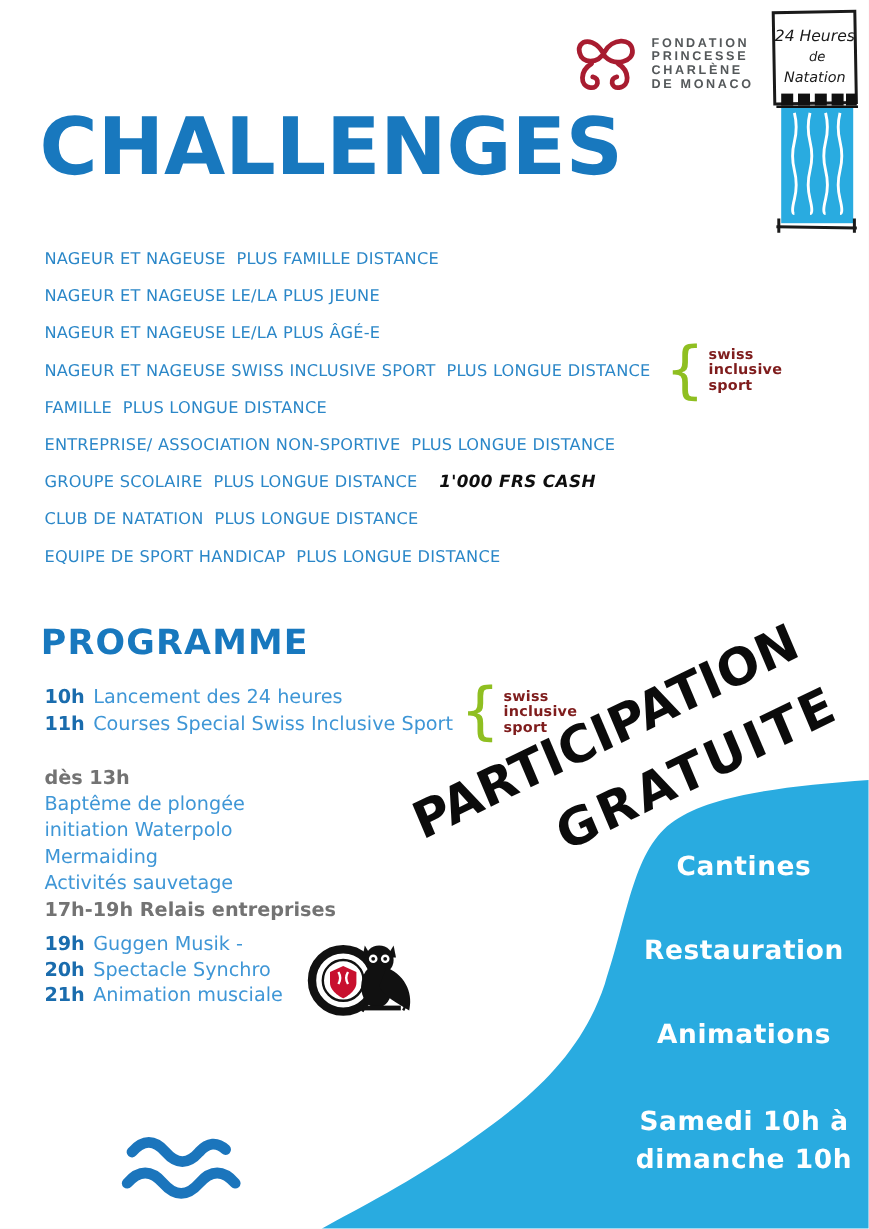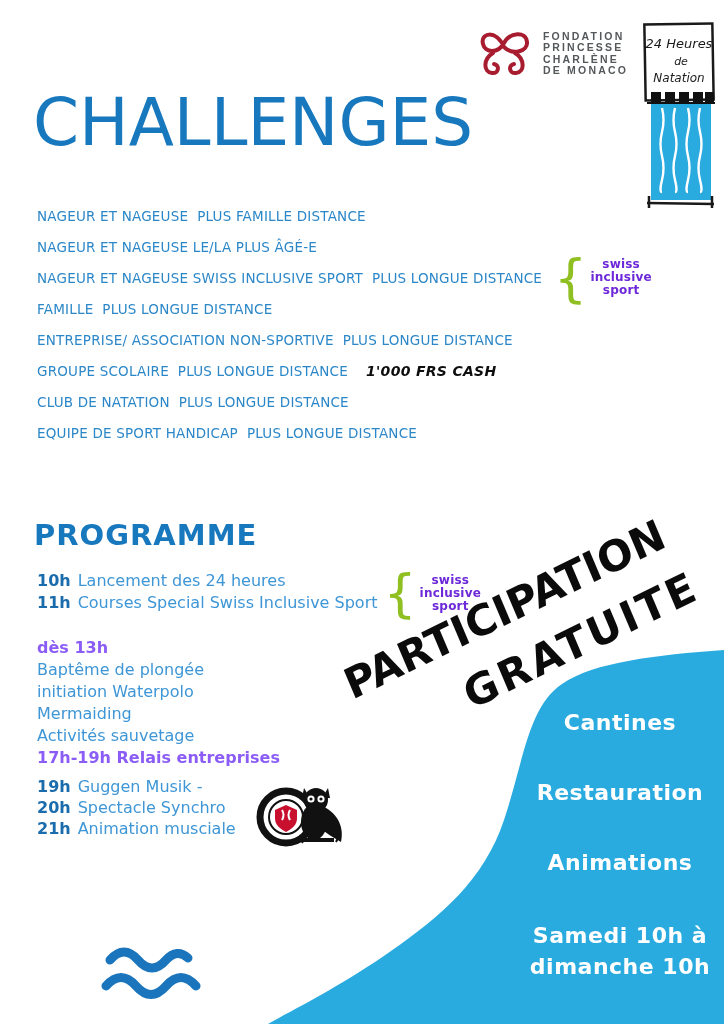--- a/index.html
+++ b/index.html
@@ -3,51 +3,51 @@
 <meta charset="utf-8">
 <style>
   * { margin:0; padding:0; box-sizing:border-box; }
   body { background:#e8e8e8; font-family:"Liberation Sans",sans-serif; }
   .poster { position:relative; width:724px; height:1024px; background:#ffffff; overflow:hidden; margin:0 auto; }
 
   
   .fondation { position:absolute; left:476px; top:20px; display:flex; align-items:center; }
   .fondation-text { margin-left:11px; margin-top:7px; font-family:"Liberation Sans",sans-serif;
                     font-size:10.5px; font-weight:bold; color:#54585a; letter-spacing:2.2px; line-height:11.5px; }
-  .event-logo { position:absolute; left:642px; top:20px; }
+  .event-logo { position:absolute; left:642px; top:6px; }
 
   
   .challenges-title { position:absolute; left:33px; top:84px; font-family:"DejaVu Sans",sans-serif;
-                      font-size:66px; font-weight:normal; color:#1878be; letter-spacing:0px; }
+                      font-size:66px; font-weight:bold; color:#1878be; letter-spacing:0px; }
   .ch-list { position:absolute; left:37px; top:200px; }
   .ch-row { display:flex; align-items:center; height:31px; font-family:"DejaVu Sans",sans-serif;
             font-size:13.5px; color:#2b87c8; letter-spacing:0.2px; white-space:pre; }
   .badge { font-family:"DejaVu Sans",sans-serif; font-style:italic; font-weight:bold; color:#0e0e0e;
            font-size:14px; margin-left:18px; letter-spacing:0.3px; white-space:pre; }
 
   
   .sis { display:inline-flex; align-items:center; }
   .sis-brace { font-family:"DejaVu Sans",sans-serif; font-size:52px; font-weight:normal;
                color:#8fbf21; line-height:44px; }
   .sis-words { display:flex; flex-direction:column; margin-left:3px; font-family:"DejaVu Sans",sans-serif;
-               font-size:12px; font-weight:bold; color:#6d28d9; line-height:13px; letter-spacing:0.2px;text-align:center; }
+               font-size:12px; font-weight:bold; color:#7f1d1d; line-height:13px; letter-spacing:0.2px; }
   .sis--row4 { margin-left:12px; }
   .sis-anchor { position:relative; width:0; height:0; }
   .sis-anchor .sis { position:absolute; left:6px; top:-32px; }
 
   
   .prog-title { position:absolute; left:34px; top:518px; font-family:"DejaVu Sans",sans-serif;
                 font-size:29px; font-weight:bold; color:#1878be; letter-spacing:1px; }
   .prog-block { position:absolute; left:37px; font-family:"DejaVu Sans",sans-serif;
                 font-size:16px; color:#3e96d6; }
   .prog-morning { top:570px; line-height:22px; }
   .prog-afternoon { top:637px; line-height:22px; }
   .prog-evening { top:776px; line-height:21px; }
   .time { font-weight:bold; color:#1a6cad; margin-right:7px; }
-  .bold-blue { font-weight:bold; color:#8b5cf6; }
+  .bold-blue { font-weight:bold; color:#737373; }
   .prog-line { display:flex; align-items:center; }
 
   .owl { position:absolute; left:252px; top:772px; }
 
   
   .stamp { position:absolute; left:316px; top:582px; width:404px; transform:rotate(-26deg);
            font-family:"DejaVu Sans",sans-serif; font-weight:bold; color:#0b0b0b; z-index:5; }
   .stamp-line1 { font-size:42px; letter-spacing:0px; text-align:center; transform:skewX(-3deg); }
   .stamp-line2 { font-size:42px; letter-spacing:3px; text-align:center;
                  transform:translateX(55px) skewX(-3deg); margin-top:12px; }
@@ -107,20 +107,21 @@
       </g>
       <path d="M5 183 L 72 184" stroke="#1a1a1a" stroke-width="2.5"></path>
       <path d="M7 176 L 7 188 M70 176 L 70 188" stroke="#1a1a1a" stroke-width="2.5"></path>
     </svg>
   </div>
 
   <h1 class="challenges-title">CHALLENGES</h1>
 
   <div class="ch-list">
     <div class="ch-row"><span>NAGEUR ET NAGEUSE  PLUS FAMILLE DISTANCE</span></div>
+    <div class="ch-row"><span>NAGEUR ET NAGEUSE LE/LA PLUS JEUNE</span></div>
     <div class="ch-row"><span>NAGEUR ET NAGEUSE LE/LA PLUS ÂGÉ-E</span></div>
     <div class="ch-row">
       <span>NAGEUR ET NAGEUSE SWISS INCLUSIVE SPORT  PLUS LONGUE DISTANCE</span>
       <span class="sis sis--row4">
         <span class="sis-brace">{</span>
         <span class="sis-words">
           <span>swiss</span>
           <span>inclusive</span>
           <span>sport</span>
         </span>

